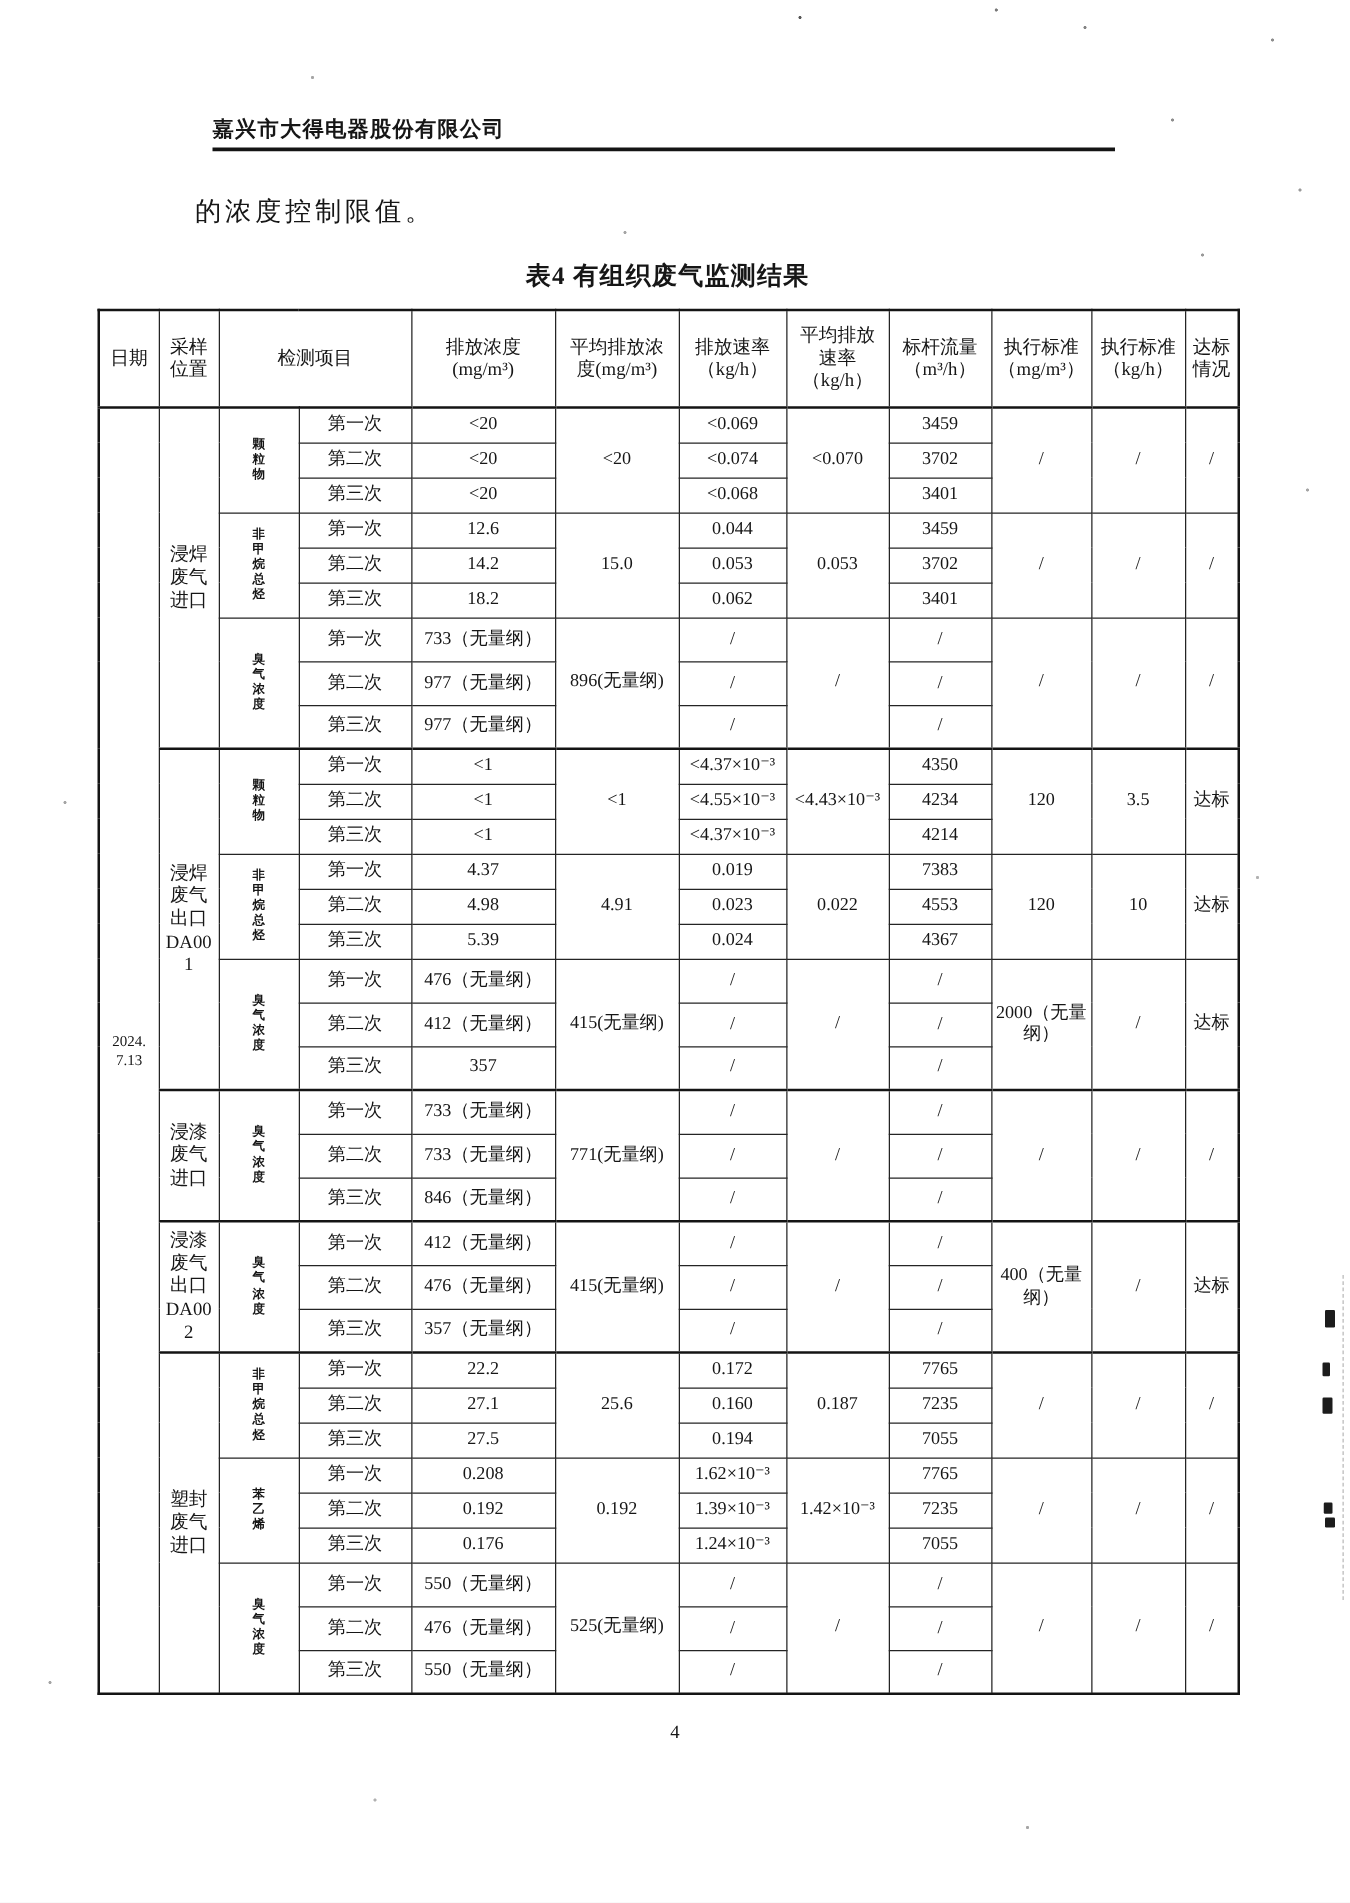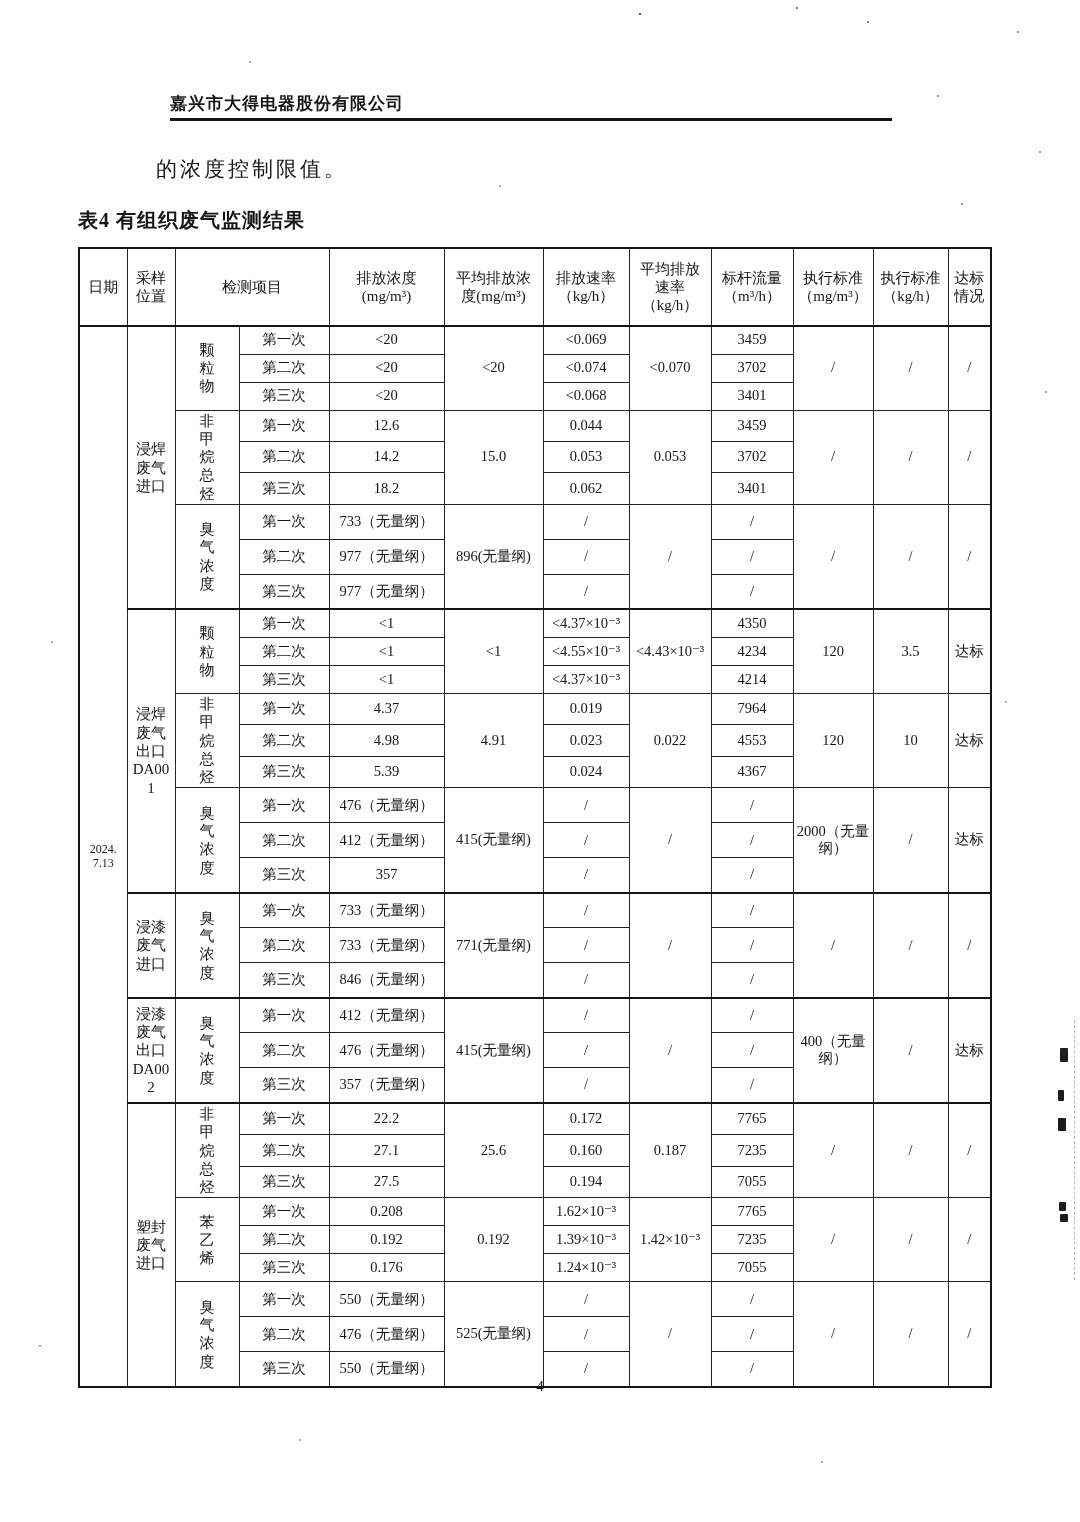--- a/index.html
+++ b/index.html
@@ -27,41 +27,41 @@
     color:#161616;overflow:hidden;
   }
   .company-header{
     position:absolute;left:170px;top:92px;width:722px;
     font-size:17px;font-weight:bold;letter-spacing:1px;
     border-bottom:3px solid #141414;padding-bottom:3px;
   }
   .intro{position:absolute;left:156px;top:155px;margin:0;font-size:21px;letter-spacing:3px;}
   .table-title{
     position:absolute;left:78px;top:207px;width:912px;margin:0;
-    text-align:left;font-size:20px;font-weight:bold;letter-spacing:1px;
+    text-align:center;font-size:20px;font-weight:bold;letter-spacing:1px;
   }
   table.monitor{
     position:absolute;left:78px;top:247px;width:912px;
     border-collapse:collapse;table-layout:fixed;
     border:2.5px solid #141414;
   }
   .monitor th,.monitor td{
     border:1.5px solid #242424;
     text-align:center;vertical-align:middle;
     padding:1px 2px;line-height:1.22;
     font-size:14.5px;word-break:break-all;
   }
   .monitor th{white-space:pre-line;font-size:15px;font-weight:normal;height:72px;padding:2px 1px;}
   .monitor thead th{border-bottom:2px solid #141414;}
   .monitor tbody tr{height:28px;}
   .monitor tbody tr.tall{height:35px;}
   .monitor tbody tr.group-start td{border-top:2px solid #141414;}
   .monitor td.date-cell{white-space:pre-line;font-size:12px;border-right:1.5px solid #242424;}
   .monitor td.loc-cell{font-size:15px;padding:1px 5px;text-align:center;}
-  .monitor td.item-cell{font-size:15px;padding:1px 22px;}
+  .monitor td.item-cell{font-size:10px;padding:1px 22px;font-weight:bold;}
   .page-number{position:absolute;left:0;top:1378px;width:1080px;text-align:center;font-size:15px;}
   .edge-mark{position:absolute;background:#1c1c1c;border-radius:1px;}
   .edge-line{position:absolute;left:1074px;top:1020px;height:260px;border-left:1px dashed #b9b9b9;}
 </style>
 </head>
 <body>
 
 <div class="page">
 
   <div class="company-header">
@@ -213,21 +213,21 @@
           <td>&lt;4.37×10⁻³</td>
           <td>4214</td>
         </tr>
         <tr>
           <td rowspan="3" class="item-cell">非甲烷总烃</td>
           <td>第一次</td>
           <td>4.37</td>
           <td rowspan="3">4.91</td>
           <td>0.019</td>
           <td rowspan="3">0.022</td>
-          <td>7964</td>
+          <td>7383</td>
           <td rowspan="3">120</td>
           <td rowspan="3">10</td>
           <td rowspan="3">达标</td>
         </tr>
         <tr>
           <td>第二次</td>
           <td>4.98</td>
           <td>0.023</td>
           <td>4553</td>
         </tr>

